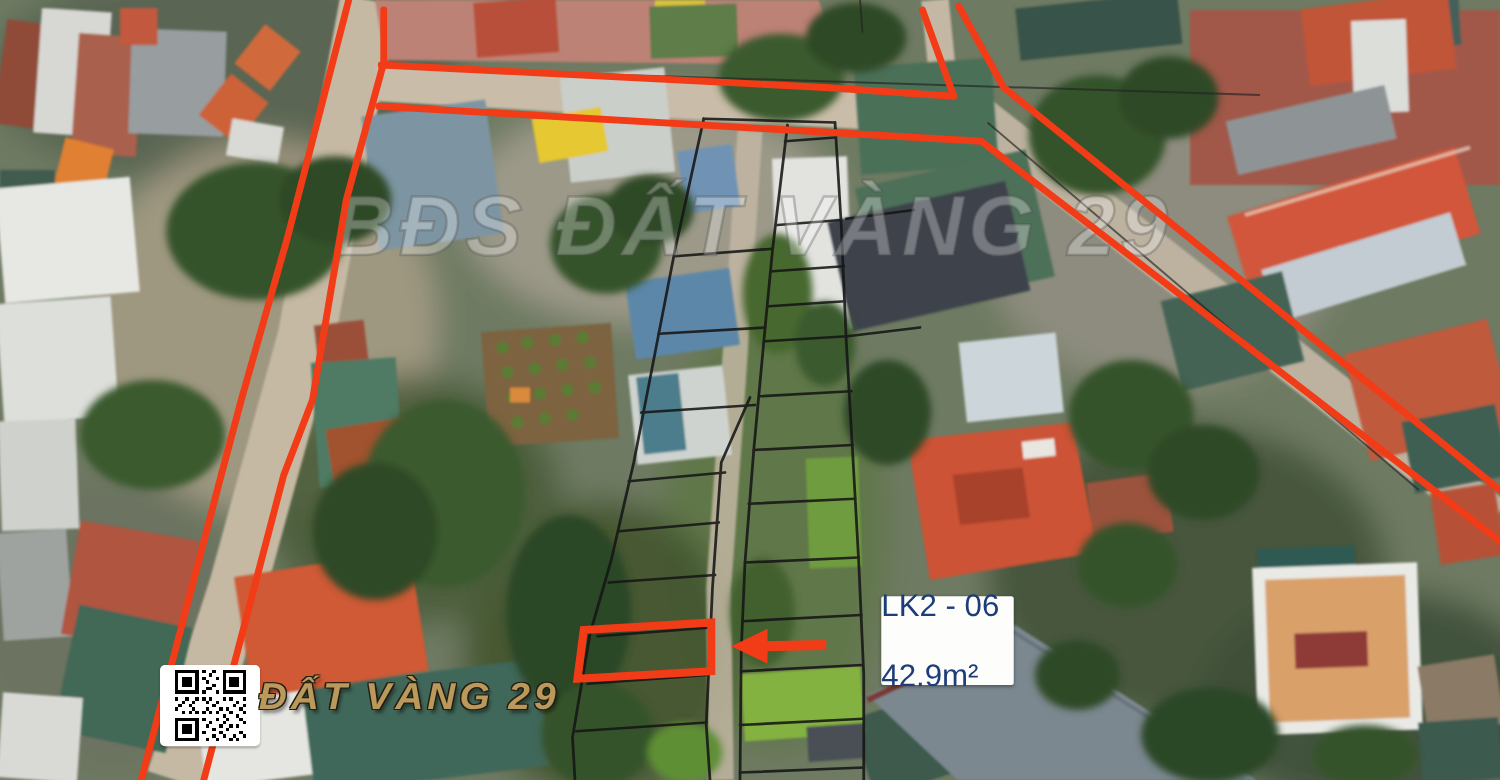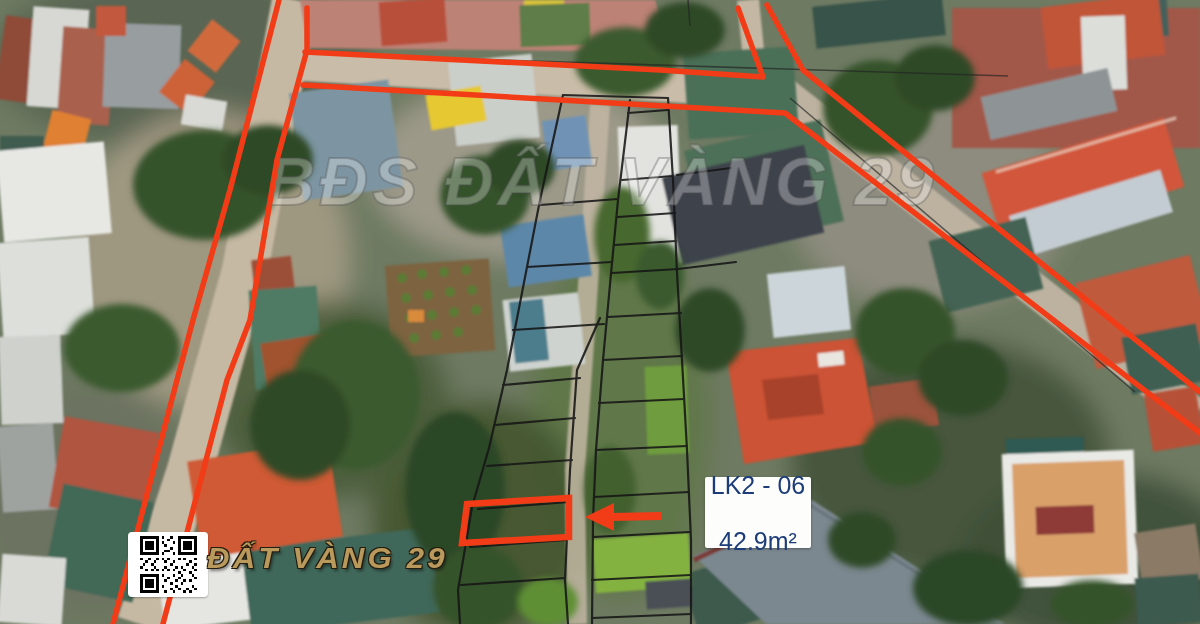--- a/index.html
+++ b/index.html
@@ -17,21 +17,21 @@
     color:rgba(255,255,255,0.20);
     -webkit-text-stroke:2px rgba(70,70,70,0.30);
     text-shadow:0 0 2px rgba(255,255,255,0.12);
     user-select:none;
   }
   
   .plot-label{
     position:absolute;left:705px;top:477px;width:106px;height:71px;
     background:#fdfdfb;border-radius:2px;
     box-shadow:0 1px 3px rgba(0,0,0,0.35);
-    display:flex;flex-direction:column;align-items:center;justify-content:center;
+    display:flex;flex-direction:column;justify-content:center;
     color:var(--label_text,#1d3d7a);
     font-size:25px;font-weight:500;line-height:32px;gap:24px;
   }
   
   .qr-card{
     position:absolute;left:128px;top:532px;width:80px;height:65px;
     background:#fff;border-radius:4px;
     display:flex;align-items:center;justify-content:center;
     box-shadow:0 1px 2px rgba(0,0,0,0.3);
   }

